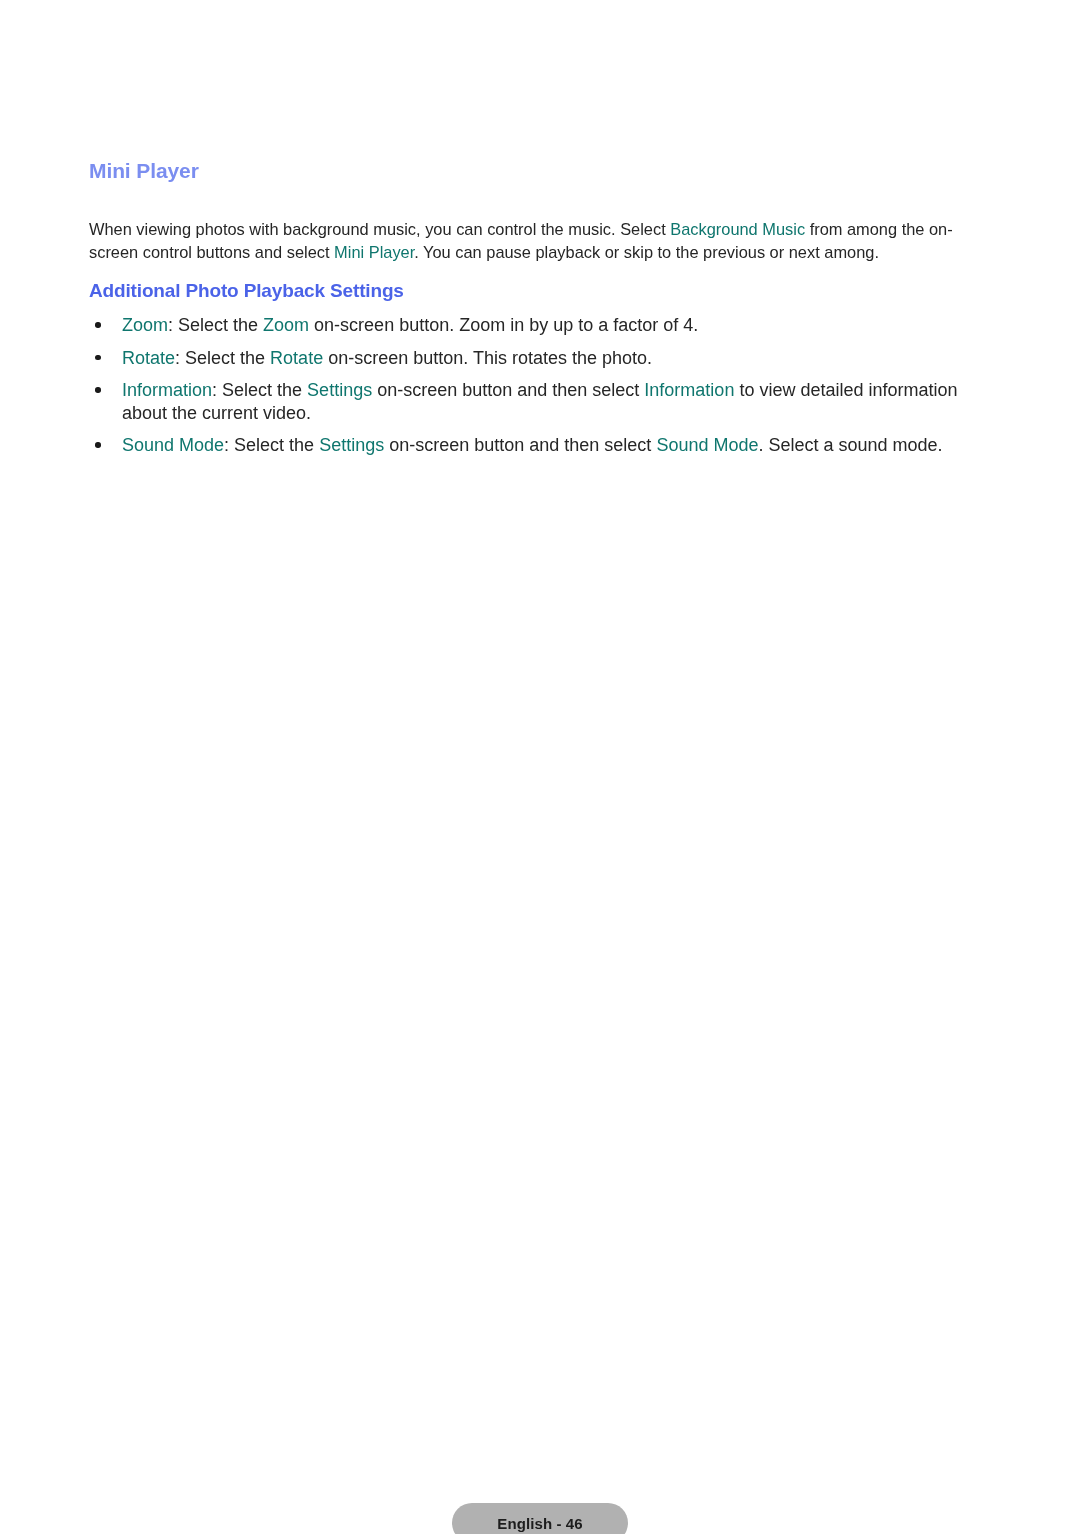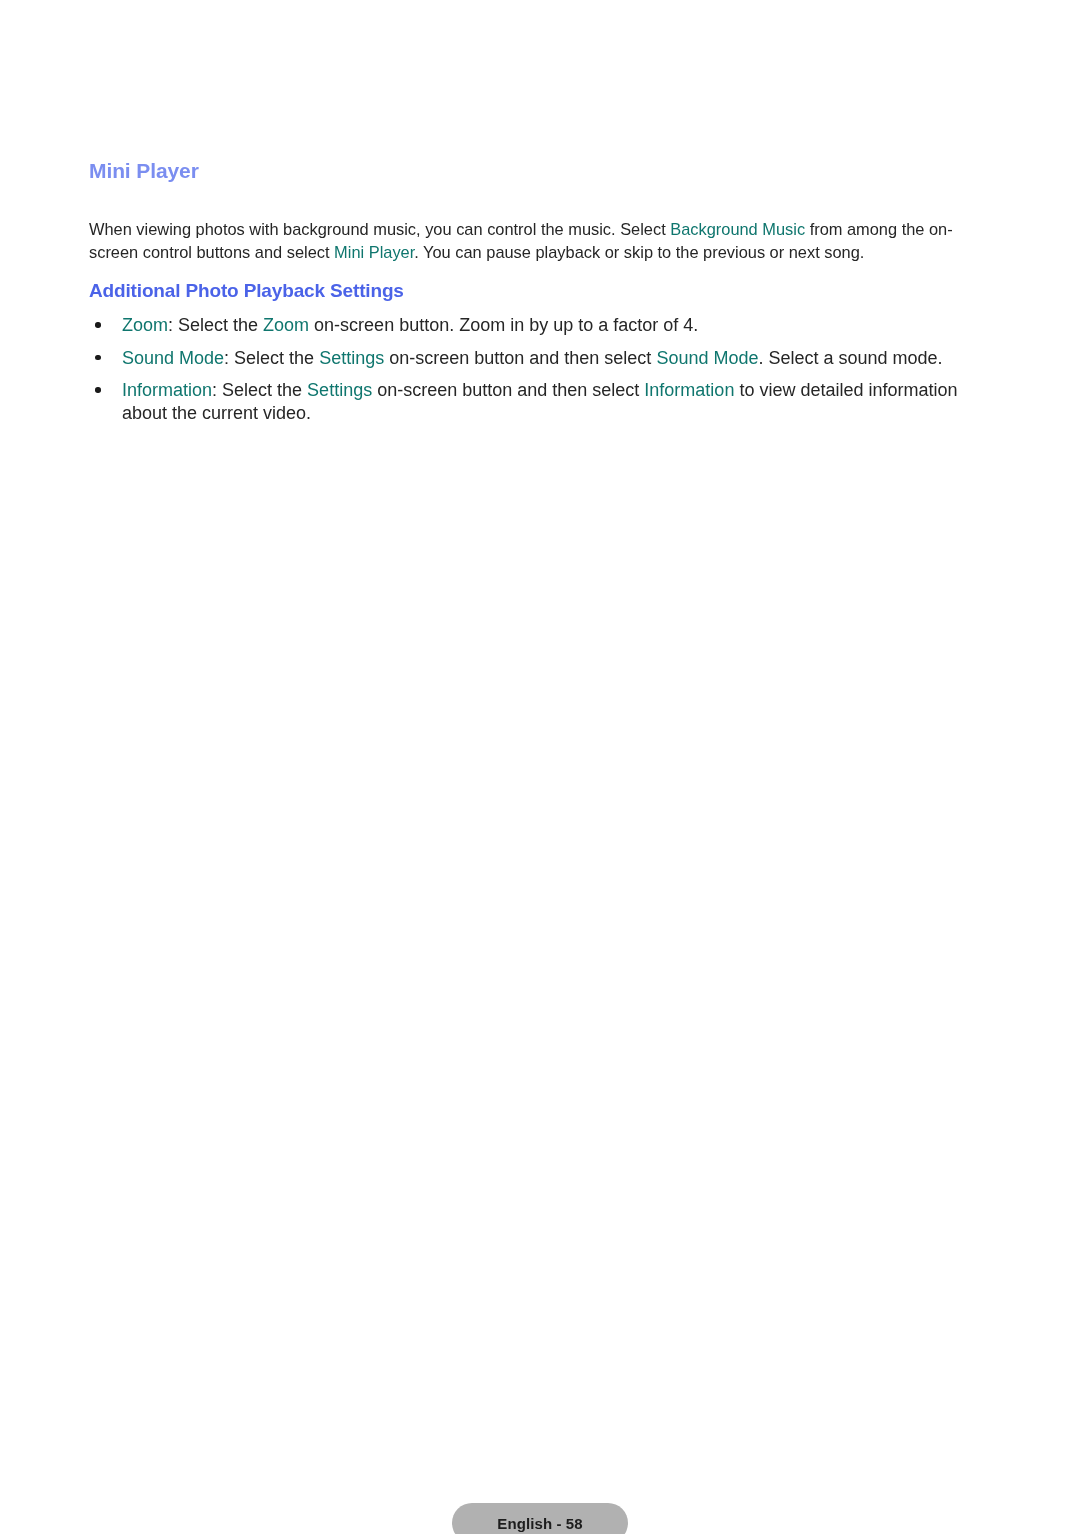--- a/index.html
+++ b/index.html
@@ -111,39 +111,42 @@
     letter-spacing: 0.1px;
   }
 </style>
 </head>
 <body>
 
 <div class="page">
 
   <div class="sub-heading">Mini Player</div>
 
-  <p class="intro-paragraph"><span>When viewing photos with background music, you can control the music. Select </span><span class="term">Background Music</span><span> from among the on-screen control buttons and select </span><span class="term">Mini Player</span><span>. You can pause playback or skip to the previous or next song.</span></p>
+  <p class="intro-paragraph"><span>When viewing photos with background music, you can control the music. Select </span><span class="term">Background Music</span><span> from among the on-screen control buttons and select </span><span class="term">Mini Player</span><span>. You can pause playback or skip to the previous or next among.</span></p>
 
   <h1 class="main-heading">Additional Photo Playback Settings</h1>
 
   <div class="bullet-list">
 
     <div class="bullet-item">
       <span class="bullet-dot"></span><span class="term">Zoom</span><span>: Select the </span><span class="term">Zoom</span><span> on-screen button. Zoom in by up to a factor of 4.</span><span class="term"></span><span></span>
     </div>
 
+    <div class="bullet-item">
+      <span class="bullet-dot"></span><span class="term">Rotate</span><span>: Select the </span><span class="term">Rotate</span><span> on-screen button. This rotates the photo.</span><span class="term"></span><span></span>
+    </div>
 
+
+    <div class="bullet-item">
+      <span class="bullet-dot"></span><span class="term">Information</span><span>: Select the </span><span class="term">Settings</span><span> on-screen button and then select </span><span class="term">Information</span><span> to view detailed information about the current video.</span>
+    </div>
 
     <div class="bullet-item">
       <span class="bullet-dot"></span><span class="term">Sound Mode</span><span>: Select the </span><span class="term">Settings</span><span> on-screen button and then select </span><span class="term">Sound Mode</span><span>. Select a sound mode.</span>
     </div>
 
-    <div class="bullet-item">
-      <span class="bullet-dot"></span><span class="term">Information</span><span>: Select the </span><span class="term">Settings</span><span> on-screen button and then select </span><span class="term">Information</span><span> to view detailed information about the current video.</span>
-    </div>
-
   </div>
 
   <div class="footer-pill">
-    <span class="footer-pill-label">English - 58</span>
+    <span class="footer-pill-label">English - 46</span>
   </div>
 
 </div>
 
 </body></html>

